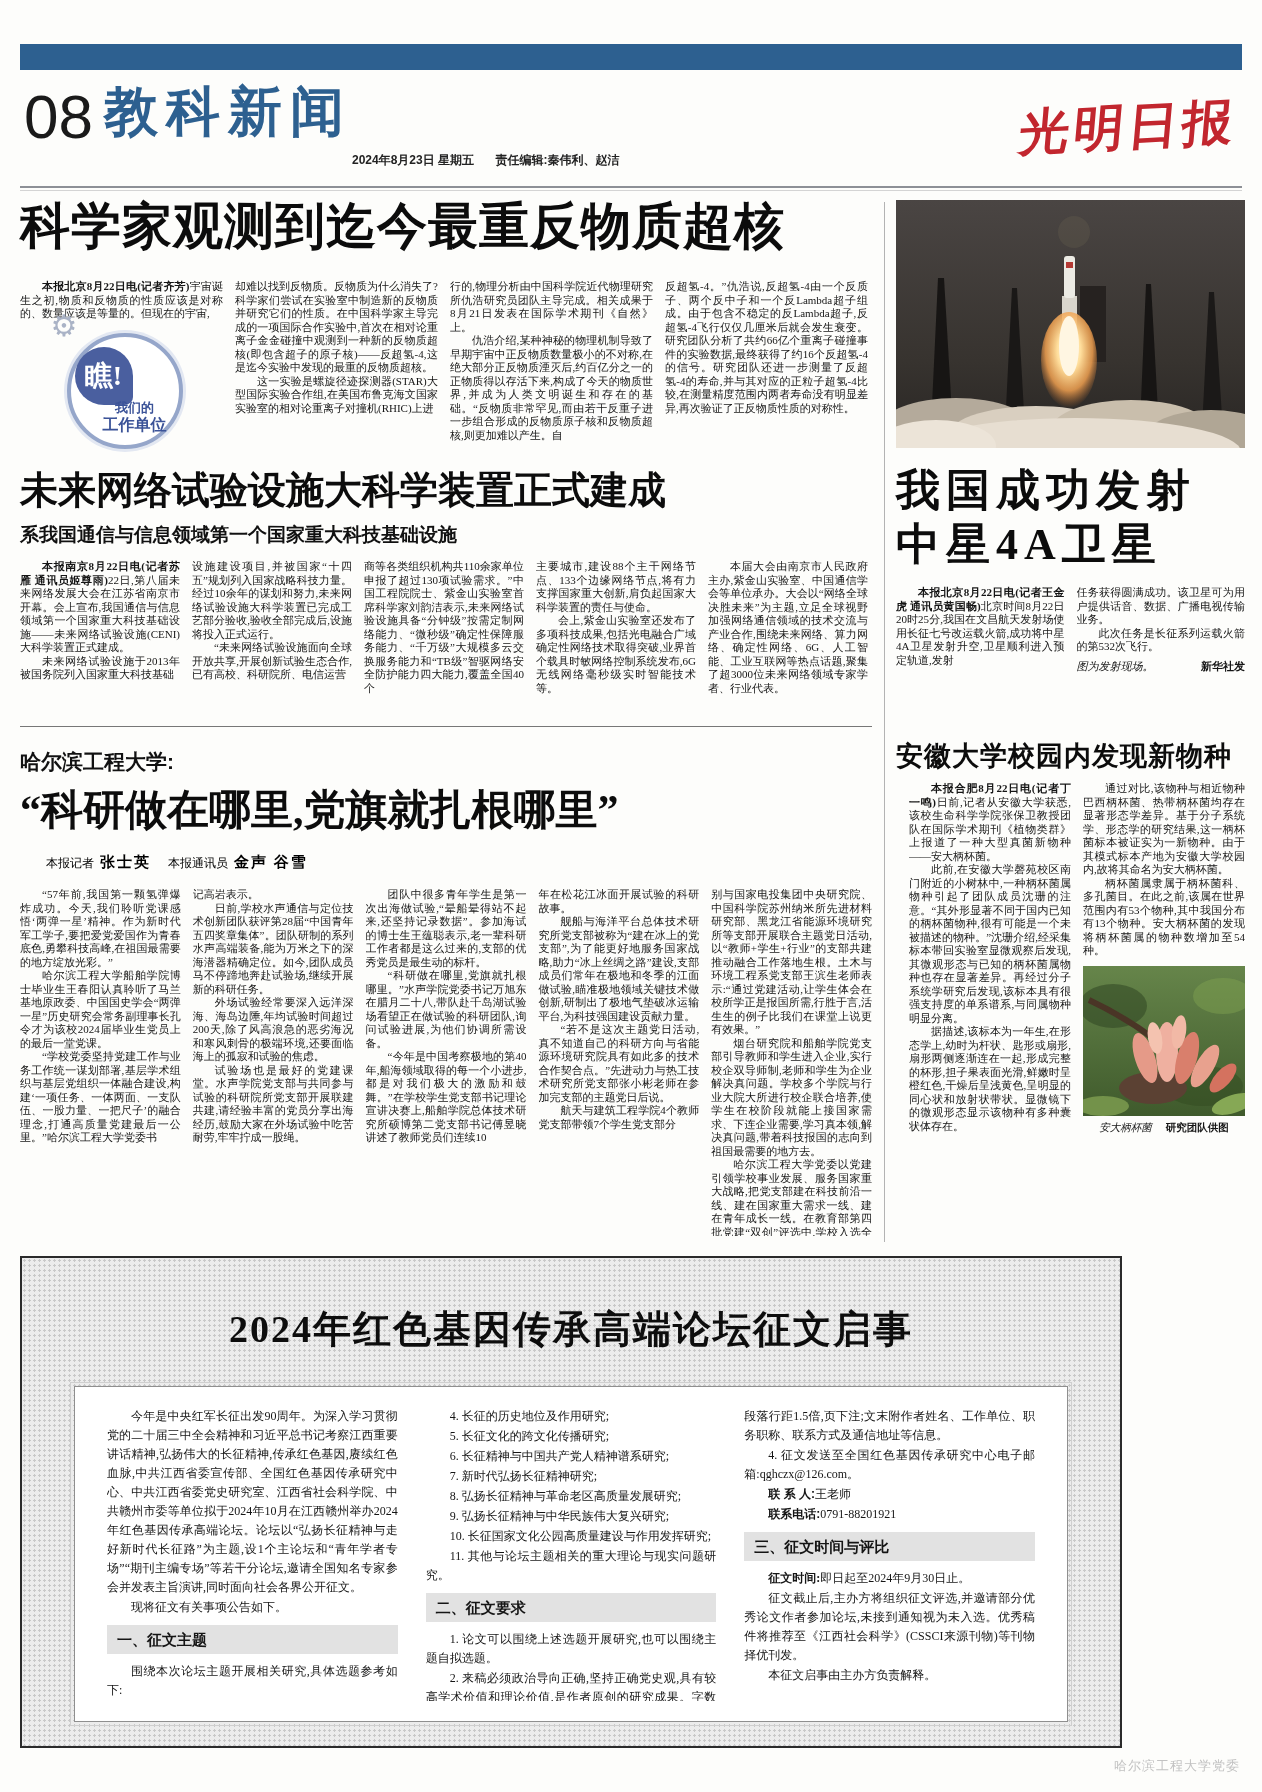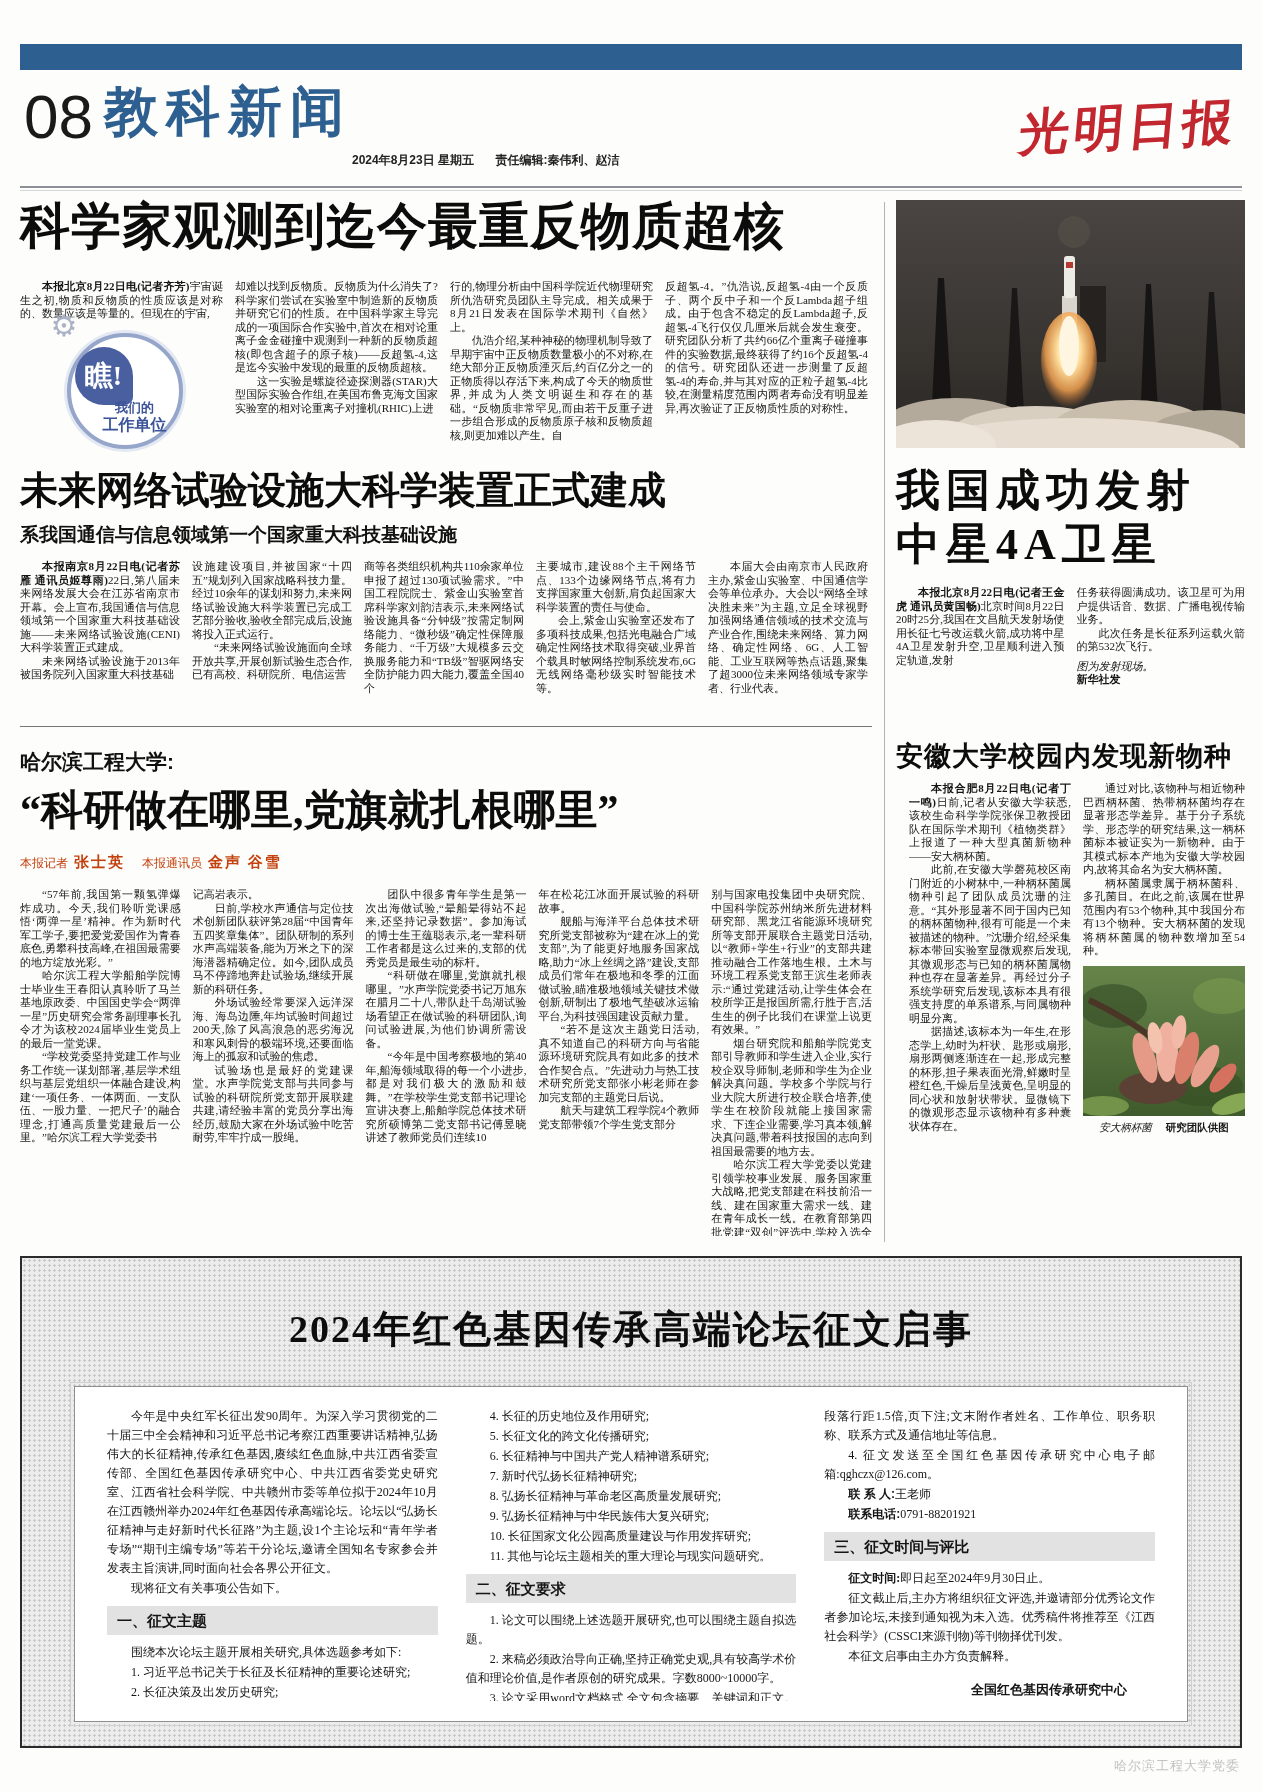--- a/index.html
+++ b/index.html
@@ -50,43 +50,43 @@
   .a2 h2{margin:0;font-size:38px;font-weight:900;line-height:1.2;color:#0c0c0c;}
   .a2 .sub{margin-top:8px;font-family:"Liberation Sans","DejaVu Sans",sans-serif;
            font-size:19px;font-weight:bold;color:#111;}
   .a2-body{left:20px;top:560px;width:848px;height:152px;}
   .leftrule{left:20px;top:726px;width:852px;height:0;border-top:1px solid #777;}
 
   
   .a3{left:20px;top:748px;width:852px;}
   .a3 .kicker{font-family:"Liberation Sans","DejaVu Sans",sans-serif;font-size:21px;font-weight:bold;color:#111;}
   .a3 h2{margin:8px 0 0;font-size:42px;font-weight:900;line-height:1.25;color:#0c0c0c;}
-  .a3 .byline{margin-top:16px;font-size:12px;color:#c2410c;}
+  .a3 .byline{margin-top:16px;font-size:12px;color:#000000;margin-left:26px;}
   .a3 .byline b{font-size:15px;margin:0 14px 0 6px;letter-spacing:2px;}
   .a3-body{left:20px;top:888px;width:852px;height:348px;}
 
   
   .rcol{left:896px;top:200px;width:349px;height:1056px;}
   .photo{position:absolute;left:0;top:0;width:349px;height:248px;overflow:hidden;background:#2e2b2a;}
   .sat-head{position:absolute;left:0;top:264px;width:349px;text-align:left;}
   .sat-head div{font-size:44px;font-weight:900;line-height:1.22;letter-spacing:6px;color:#0c0c0c;}
   .sat-body{position:absolute;left:0;top:386px;width:349px;height:136px;}
-  .caprow{display:flex;justify-content:space-between;margin-top:6px;font-size:11px;flex-direction:column;}
+  .caprow{display:flex;justify-content:space-between;margin-top:6px;font-size:11px;}
   .caprow .cap{font-style:italic;}
   .caprow .credit{font-weight:bold;font-family:"Liberation Sans","DejaVu Sans",sans-serif;font-size:11px;}
   .anhui{position:absolute;left:0;top:540px;width:349px;}
   .anhui h2{margin:0 0 10px;font-size:27px;font-weight:900;letter-spacing:1px;line-height:1.2;color:#0c0c0c;}
   .anhui-body{height:388px;margin-left:13px;}
   .mphoto{width:168px;height:150px;overflow:hidden;margin-top:8px;background:#54703a;}
   .mcaprow{display:flex;justify-content:center;gap:14px;margin-top:5px;font-size:10.5px;}
   .mcaprow .cap{font-style:italic;}
   .mcaprow .credit{font-weight:bold;font-family:"Liberation Sans","DejaVu Sans",sans-serif;}
 
   
-  .cfp{left:20px;top:1256px;width:1222px;height:492px;border:2px solid #2b2b2b;box-sizing:border-box;
+  .cfp{left:20px;top:1256px;width:1102px;height:492px;border:2px solid #2b2b2b;box-sizing:border-box;
        background-color:#ececec;
        background-image:radial-gradient(#c8c8c8 1px,transparent 1.2px);
        background-size:5px 5px;}
   .cfp-title{margin-top:46px;text-align:center;font-size:38px;font-weight:900;letter-spacing:2px;color:#0d0d0d;}
   .cfp-panel{position:absolute;left:52px;right:52px;top:128px;height:336px;background:#fff;
              border:1px solid #8f8f8f;outline:1px solid #cfcfcf;outline-offset:3px;
              padding:20px 32px;box-sizing:border-box;}
   .cfp-cols{display:flex;gap:28px;height:100%;}
   .cfp-col{flex:1;overflow:hidden;font-size:12px;line-height:19px;}
   .cfp-col p{margin-bottom:1px;}

